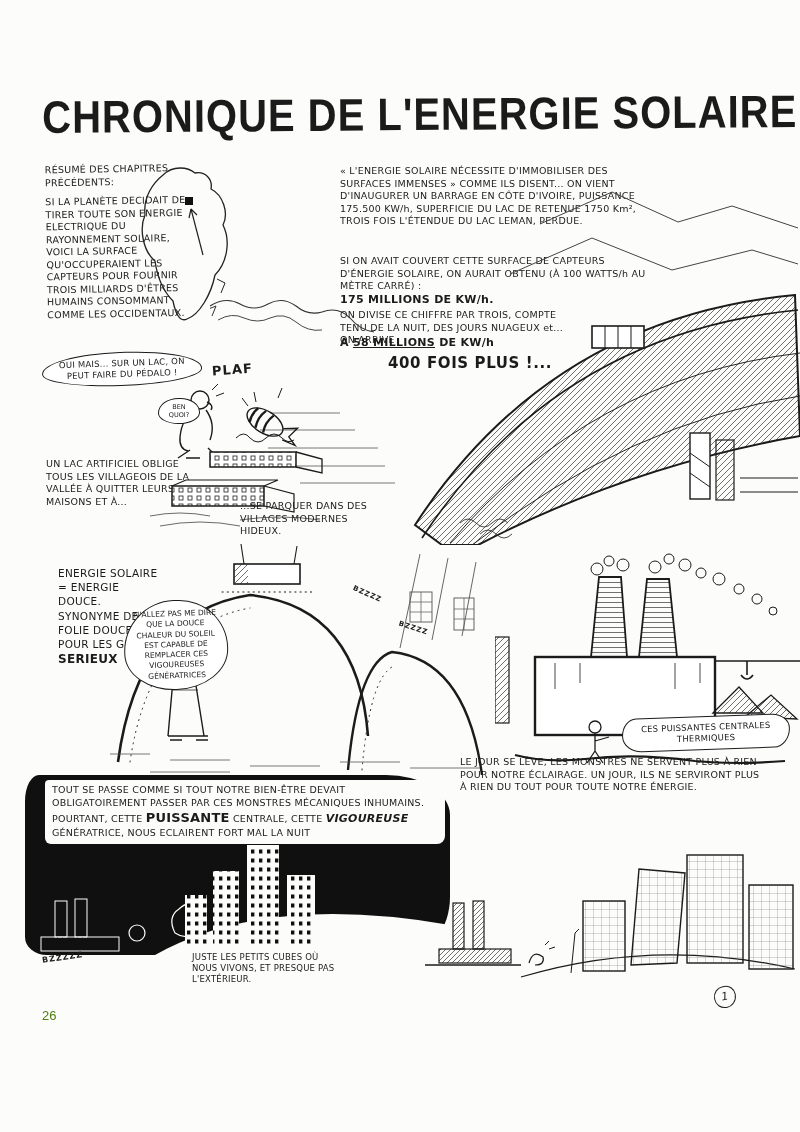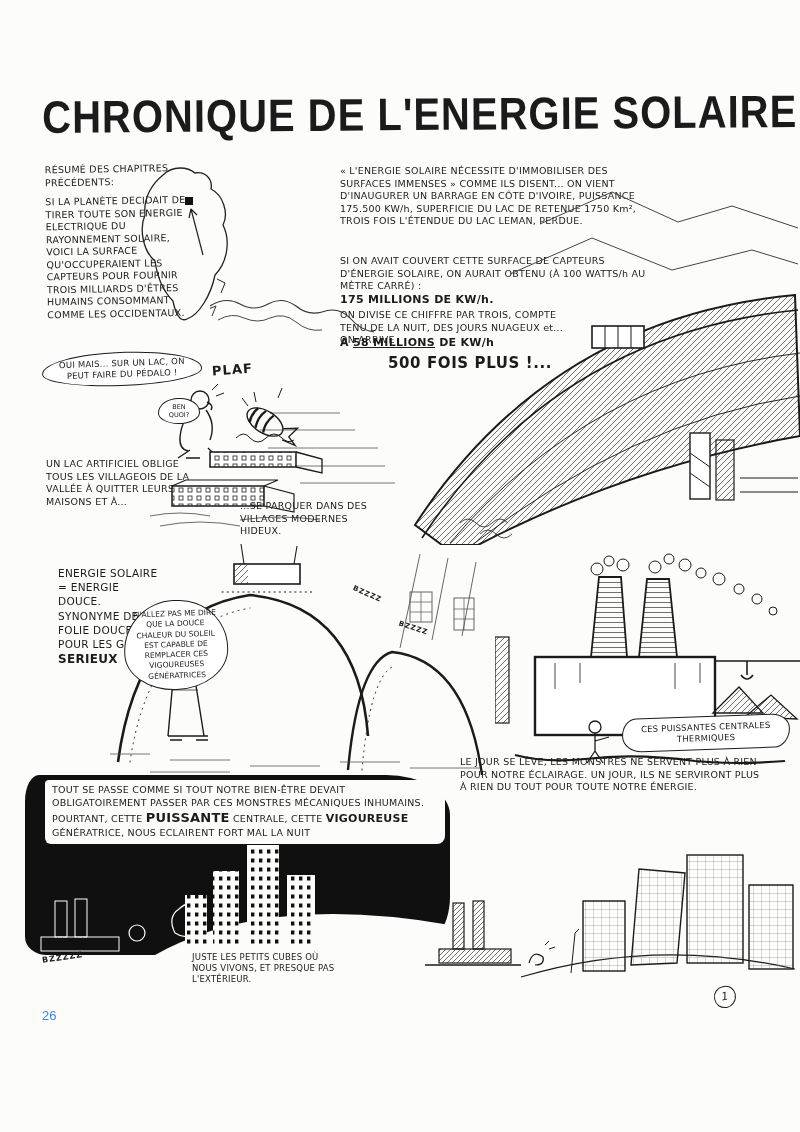--- a/index.html
+++ b/index.html
@@ -17,21 +17,21 @@
   .bubble{border:1.6px solid #1b1b1b;background:#fff;text-align:center;
           border-radius:18px 22px 20px 24px / 22px 18px 24px 20px;padding:5px 8px;}
   .bubble.oval{border-radius:50% 48% 52% 50% / 58% 55% 45% 42%;}
   .sfx{font-weight:bold;letter-spacing:1px;}
   svg{display:block;pointer-events:none;}
   .night-panel{background:#101010;border-radius:14px 64px 46px 22px / 26px 40px 58px 18px;}
   .night-text{background:#fcfcfa;border-radius:4px 10px 8px 6px;padding:4px 7px 5px 7px;}
   .badge{border:1.3px solid #222;border-radius:50% 46% 54% 50%;width:20px;height:20px;
          text-align:center;line-height:20px;font-size:11px;font-style:italic;
          transform:rotate(-10deg);}
-  .pgnum{font-family:"Liberation Sans",sans-serif;font-size:13px;color:#3b82f6;}
+  .pgnum{font-family:"Liberation Sans",sans-serif;font-size:13px;color:#4d7c0f;}
   .tilt1{transform:rotate(-1deg);}
 </style>
 </head>
 <body>
 
 <div class="page">
 
   <div class="abs title" style="left:42px;top:92px;">CHRONIQUE DE L'ENERGIE SOLAIRE</div>
 
   <div class="abs hand tilt1" style="left:46px;top:163px;width:152px;">
@@ -49,21 +49,21 @@
     <path d="M58,46 L56,55 M58,46 L64,52" stroke="#222" stroke-width="1.2" fill="none"></path>
   </svg>
 
   <div class="abs hand" style="left:340px;top:165px;width:312px;">« L'ENERGIE SOLAIRE NÉCESSITE D'IMMOBILISER DES SURFACES IMMENSES » COMME ILS DISENT... ON VIENT D'INAUGURER UN BARRAGE EN CÔTE D'IVOIRE, PUISSANCE 175.500 KW/h, SUPERFICIE DU LAC DE RETENUE 1750 Km², TROIS FOIS L'ÉTENDUE DU LAC LEMAN, PERDUE.</div>
   <div class="abs hand" style="left:340px;top:255px;width:312px;">SI ON AVAIT COUVERT CETTE SURFACE DE CAPTEURS D'ÉNERGIE SOLAIRE, ON AURAIT OBTENU (À 100 WATTS/h AU MÈTRE CARRÉ) :</div>
   <div class="abs big" style="left:340px;top:293px;">175 MILLIONS DE KW/h.</div>
   <div class="abs hand" style="left:340px;top:309px;width:230px;">ON DIVISE CE CHIFFRE PAR TROIS, COMPTE TENU DE LA NUIT, DES JOURS NUAGEUX et... ON ARRIVE</div>
   <div class="abs big" style="left:340px;top:336px;">
     <span>À </span><span class="u">58 MILLIONS</span><span> DE KW/h</span>
   </div>
-  <div class="abs" style="left:388px;top:354px;font-size:15px;font-weight:bold;letter-spacing:.6px;">500 FOIS PLUS !...</div>
+  <div class="abs" style="left:388px;top:354px;font-size:15px;font-weight:bold;letter-spacing:.6px;">400 FOIS PLUS !...</div>
 
   <svg class="abs" style="left:210px;top:178px;" width="590" height="367" viewBox="0 0 590 367">
     <defs>
       <pattern id="hatchA" patternUnits="userSpaceOnUse" width="6" height="6">
         <path d="M0,6 L6,0" stroke="#333" stroke-width="0.7"></path>
       </pattern>
     </defs>
 
     <path d="M330,46 L402,14 L468,44 L522,28 L588,50" fill="none" stroke="#444" stroke-width="1"></path>
     <path d="M300,96 L382,60 L462,92 L542,72 L588,86" fill="none" stroke="#444" stroke-width="1"></path>
@@ -206,21 +206,21 @@
     <circle cx="100" cy="182" r="6" fill="none" stroke="#1b1b1b" stroke-width="1.3"></circle>
     <path d="M100,188 v18 M100,196 l14,-4 M100,206 l-8,12 M100,206 l8,12" stroke="#1b1b1b" stroke-width="1.3" fill="none"></path>
 
     <path d="M20,210 q30,8 70,4 q50,-6 110,2 q40,4 90,0" fill="none" stroke="#1b1b1b" stroke-width="2.2"></path>
   </svg>
   <div class="abs bubble hand-sm" style="left:622px;top:716px;width:150px;transform:rotate(-2deg);">CES PUISSANTES CENTRALES THERMIQUES</div>
 
   <div class="abs night-panel" style="left:25px;top:775px;width:425px;height:180px;">
     <div class="night-text abs hand" style="left:20px;top:5px;width:386px;">
       <span>TOUT SE PASSE COMME SI TOUT NOTRE BIEN-ÊTRE DEVAIT OBLIGATOIREMENT PASSER PAR CES MONSTRES MÉCANIQUES INHUMAINS.</span><br>
-      <span>POURTANT, CETTE </span><b style="font-size:13px;">PUISSANTE</b><span> CENTRALE, CETTE </span><b style="font-size:11px;">VIGOUREUSE</b><span> GÉNÉRATRICE, NOUS ECLAIRENT FORT MAL LA NUIT</span>
+      <span>POURTANT, CETTE </span><b style="font-size:13px;">PUISSANTE</b><span> CENTRALE, CETTE </span><b style="font-size:11px;font-style:italic;">VIGOUREUSE</b><span> GÉNÉRATRICE, NOUS ECLAIRENT FORT MAL LA NUIT</span>
     </div>
     <svg class="abs" style="left:0;top:0;" width="425" height="180" viewBox="0 0 425 180">
       <defs>
         <pattern id="winN" patternUnits="userSpaceOnUse" width="8" height="9">
           <rect width="8" height="9" fill="#fcfcfa"></rect>
             <rect x="2" y="2.5" width="3.4" height="4" fill="#101010"></rect>
         </pattern>
         <pattern id="hatchE" patternUnits="userSpaceOnUse" width="5" height="5">
           <path d="M0,5 L5,0" stroke="#101010" stroke-width="0.9"></path>
         </pattern>

